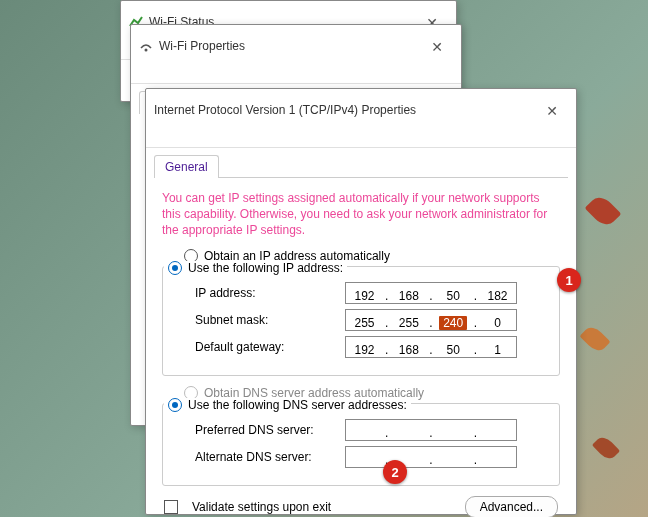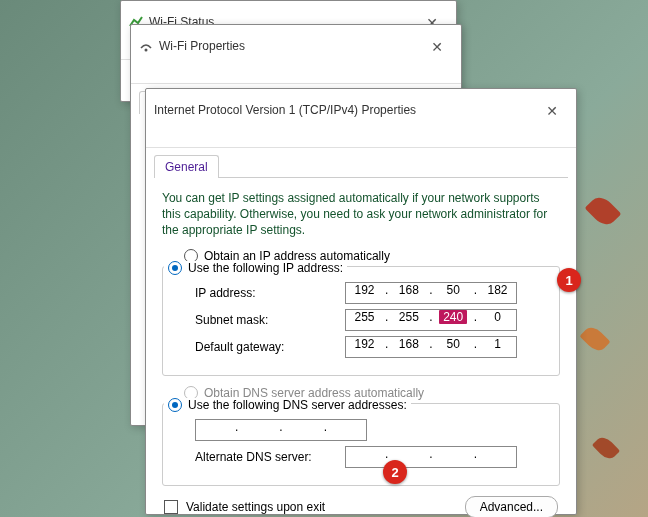--- a/index.html
+++ b/index.html
@@ -8,35 +8,35 @@
 .win{position:absolute;background:#fff;border:1px solid #888;box-shadow:2px 2px 8px rgba(0,0,0,.2);border-radius:2px}
 .titlebar{display:flex;align-items:flex-start;height:30px;padding:14px 8px;border-bottom:1px solid #e0e0e0}
 .titlebar .ico{margin-right:6px;display:flex}
 .titlebar .ttl{flex:1;font-size:12px;color:#333}
 .titlebar .x{width:32px;text-align:center;color:#555;font-size:14px;cursor:default}
 .tabs{display:flex;padding:6px 8px 0 8px;gap:0}
 .tab{padding:4px 10px;border:1px solid transparent;border-bottom:none;margin-right:2px;color:#444;border-radius:3px 3px 0 0}
 .tab.active{border-color:#ccc;background:#fff;position:relative;top:1px;color:#4c1d95}
 .tabstrip-border{border-bottom:1px solid #ccc;margin:0 8px}
 .body{padding:12px 16px 10px 16px}
-.desc{line-height:1.35;color:#14532d;margin-bottom:10px}
+.desc{line-height:1.35;color:#ec4899;margin-bottom:10px}
 .grp{border:1px solid #ccc;border-radius:3px;padding:10px 12px 12px 12px;margin-bottom:10px;position:relative}
 .radio-row{display:flex;align-items:center;gap:6px;margin:3px 0;font-size:12px}
 .radio-row.legend{position:absolute;top:-9px;left:1px;background:#fff;padding:0 4px}
 .radio{width:12px;height:12px;border-radius:50%;border:1px solid #555;display:inline-flex;align-items:center;justify-content:center;background:#fff;flex:0 0 auto}
 .radio.sel{border-color:#0067c0}
 .radio.sel::after{content:"";width:6px;height:6px;border-radius:50%;background:#0067c0}
 .radio.dis{border-color:#bbb}
 .field-row{display:flex;align-items:center;margin:5px 0 5px 20px}
 .field-row label{flex:0 0 150px}
-.ip{display:flex;align-items:flex-start;border:1px solid #888;height:20px;background:#fff;width:170px}
+.ip{display:flex;align-items:flex-end;border:1px solid #888;height:20px;background:#fff;width:170px}
 .ip .oct{flex:1;text-align:center;min-width:0;font-size:12px}
 .ip .dot{padding:0 2px;color:#000}
-.ip .sel{background:#be185d;color:#fff;padding:0 4px;border-radius:1px}
-.chk-row{display:flex;align-items:flex-start;gap:8px}
+.ip .sel{background:#c2410c;color:#fff;padding:0 4px;border-radius:1px}
+.chk-row{display:flex;align-items:flex-start;gap:14px}
 .chk{width:12px;height:12px;border:1px solid #555;background:#fff;flex:0 0 auto}
 .btn{border:1px solid #aaa;background:#fdfdfd;padding:3px 14px;border-radius:10px;font-size:12px;min-width:60px;text-align:center}
 .btn.primary{border-color:#0067c0;background:#e8f2fb}
 .footer{display:flex;justify-content:flex-end;gap:8px;padding:10px 14px;border-top:1px solid #eee}
 .bottom-row{display:flex;justify-content:space-between;align-items:center;margin-top:6px;padding-left:2px;padding-right:2px}
 .disabled{color:#888}
 .callout{position:absolute;width:24px;height:24px;border-radius:50%;background:#d9261c;color:#fff;font-weight:bold;display:flex;align-items:center;justify-content:center;font-size:13px;box-shadow:0 1px 3px rgba(0,0,0,.4);z-index:50}
 </style>
 </head>
 <body>
@@ -145,20 +145,21 @@
       <span class="radio dis"></span>
       <span>Obtain DNS server address automatically</span>
     </div>
 
     <div class="grp">
       <div class="radio-row legend">
         <span class="radio sel"></span>
         <span>Use the following DNS server addresses:</span>
       </div>
       <div class="field-row">
+        <label>Preferred DNS server:</label>
         <div class="ip">
           <span class="oct"></span>
             <span class="dot">.</span>
             <span class="oct"></span>
             <span class="dot">.</span>
             <span class="oct"></span>
             <span class="dot">.</span>
             <span class="oct"></span>
         </div>
       </div>

